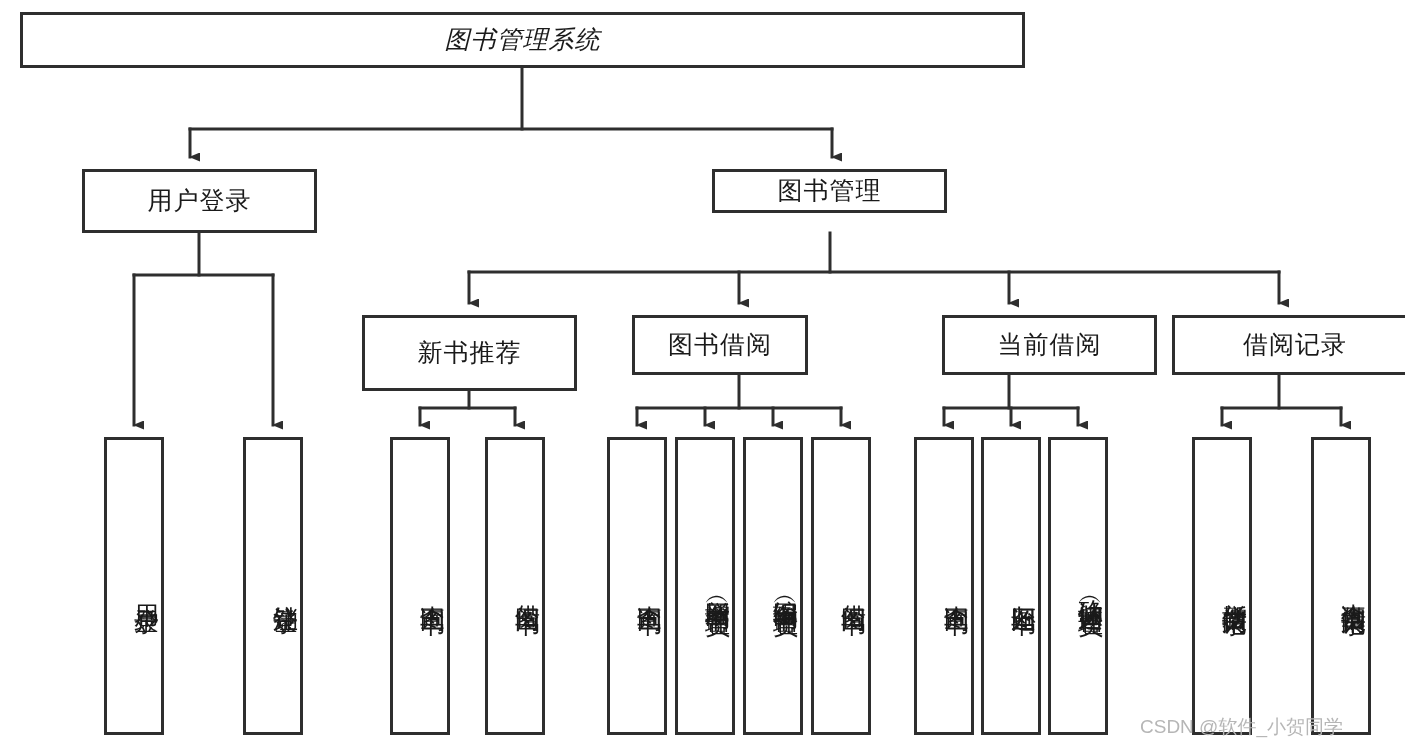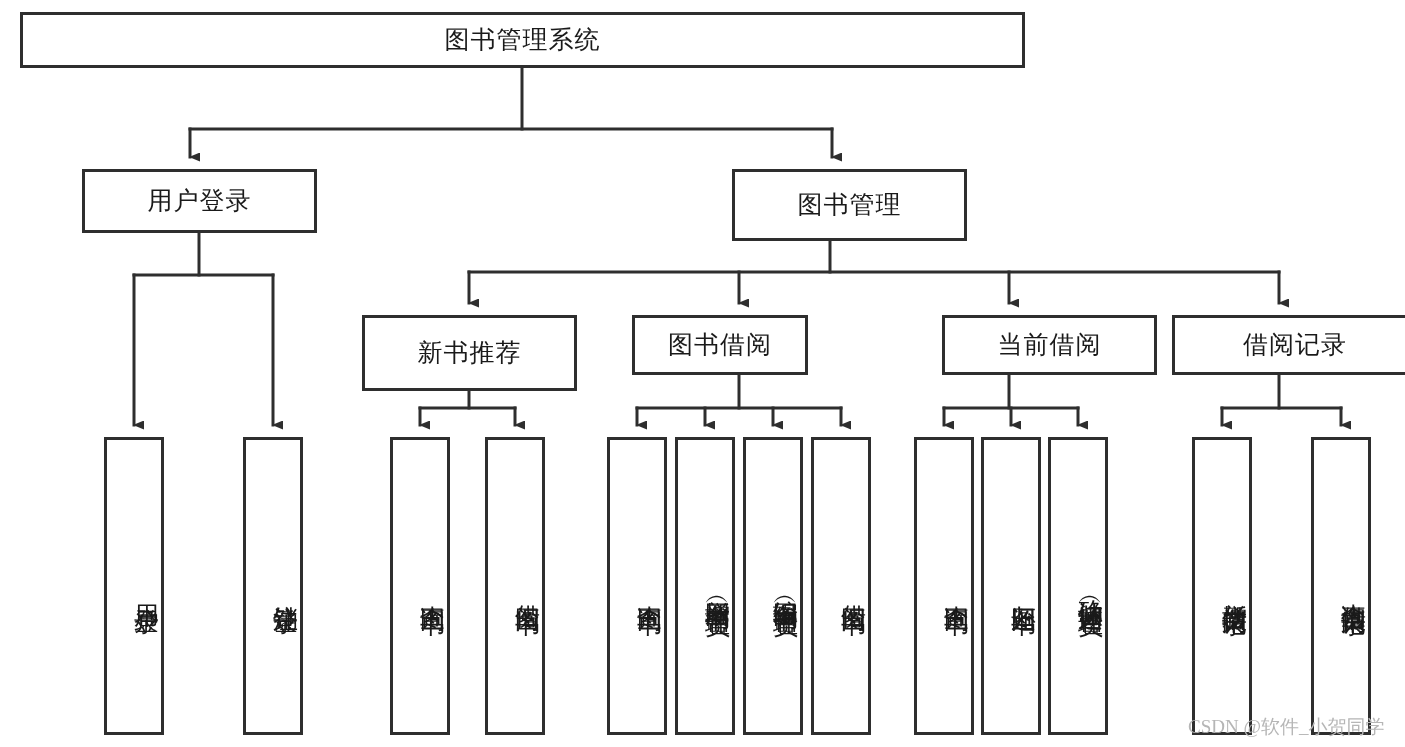--- a/index.html
+++ b/index.html
@@ -55,27 +55,27 @@
     display: block;
     line-height: 1.18;
     white-space: pre;
   }
   .node.vert .node-label {
     writing-mode: vertical-rl;
     text-orientation: upright;
   }
   #watermark {
     position: absolute;
-    left: 1188px;
+    left: 1140px;
     top: 714px;
     font-size: 19px;
     color: #b6b6b6;
     white-space: nowrap;
     z-index: 5;
-    font-family: Liberation Serif, serif;
+    font-family: Liberation Sans, sans-serif;
   }
 </style>
 </head>
 <body>
 
 <div id="diagram-root">
 
   <svg class="connectors" viewBox="0 0 1405 747" width="1405" height="747">
     <defs>
       <marker id="arrowhead" markerWidth="9" markerHeight="11" refX="4.5" refY="10" orient="auto" markerUnits="userSpaceOnUse">
@@ -119,28 +119,28 @@
       <path d="M 1011,408 L 1011,425" marker-end="url(#arrowhead)"></path>
       <path d="M 1078,408 L 1078,425" marker-end="url(#arrowhead)"></path>
 
       <path d="M 1279,375 L 1279,408"></path>
       <path d="M 1222,408 L 1341,408"></path>
       <path d="M 1222,408 L 1222,425" marker-end="url(#arrowhead)"></path>
       <path d="M 1341,408 L 1341,425" marker-end="url(#arrowhead)"></path>
     </g>
   </svg>
 
-  <div class="node horiz" style="left:20px; top:12px; width:1005px; height:56px;">
+  <div class="node horiz" style="left:20px; top:12px; width:1005px; height:56px;font-style:italic;">
     <span class="node-label">图书管理系统</span>
   </div>
 
   <div class="node horiz" style="left:82px; top:169px; width:235px; height:64px;">
     <span class="node-label">用户登录</span>
   </div>
-  <div class="node horiz" style="left:712px; top:169px; width:235px; height:72px;margin-left:20px;">
+  <div class="node horiz" style="left:712px; top:169px; width:235px; height:44px;">
     <span class="node-label">图书管理</span>
   </div>
 
   <div class="node horiz" style="left:362px; top:315px; width:215px; height:76px;">
     <span class="node-label">新书推荐</span>
   </div>
   <div class="node horiz" style="left:632px; top:315px; width:176px; height:60px;">
     <span class="node-label">图书借阅</span>
   </div>
   <div class="node horiz" style="left:902px; top:315px; width:215px; height:60px;margin-left:40px;">

